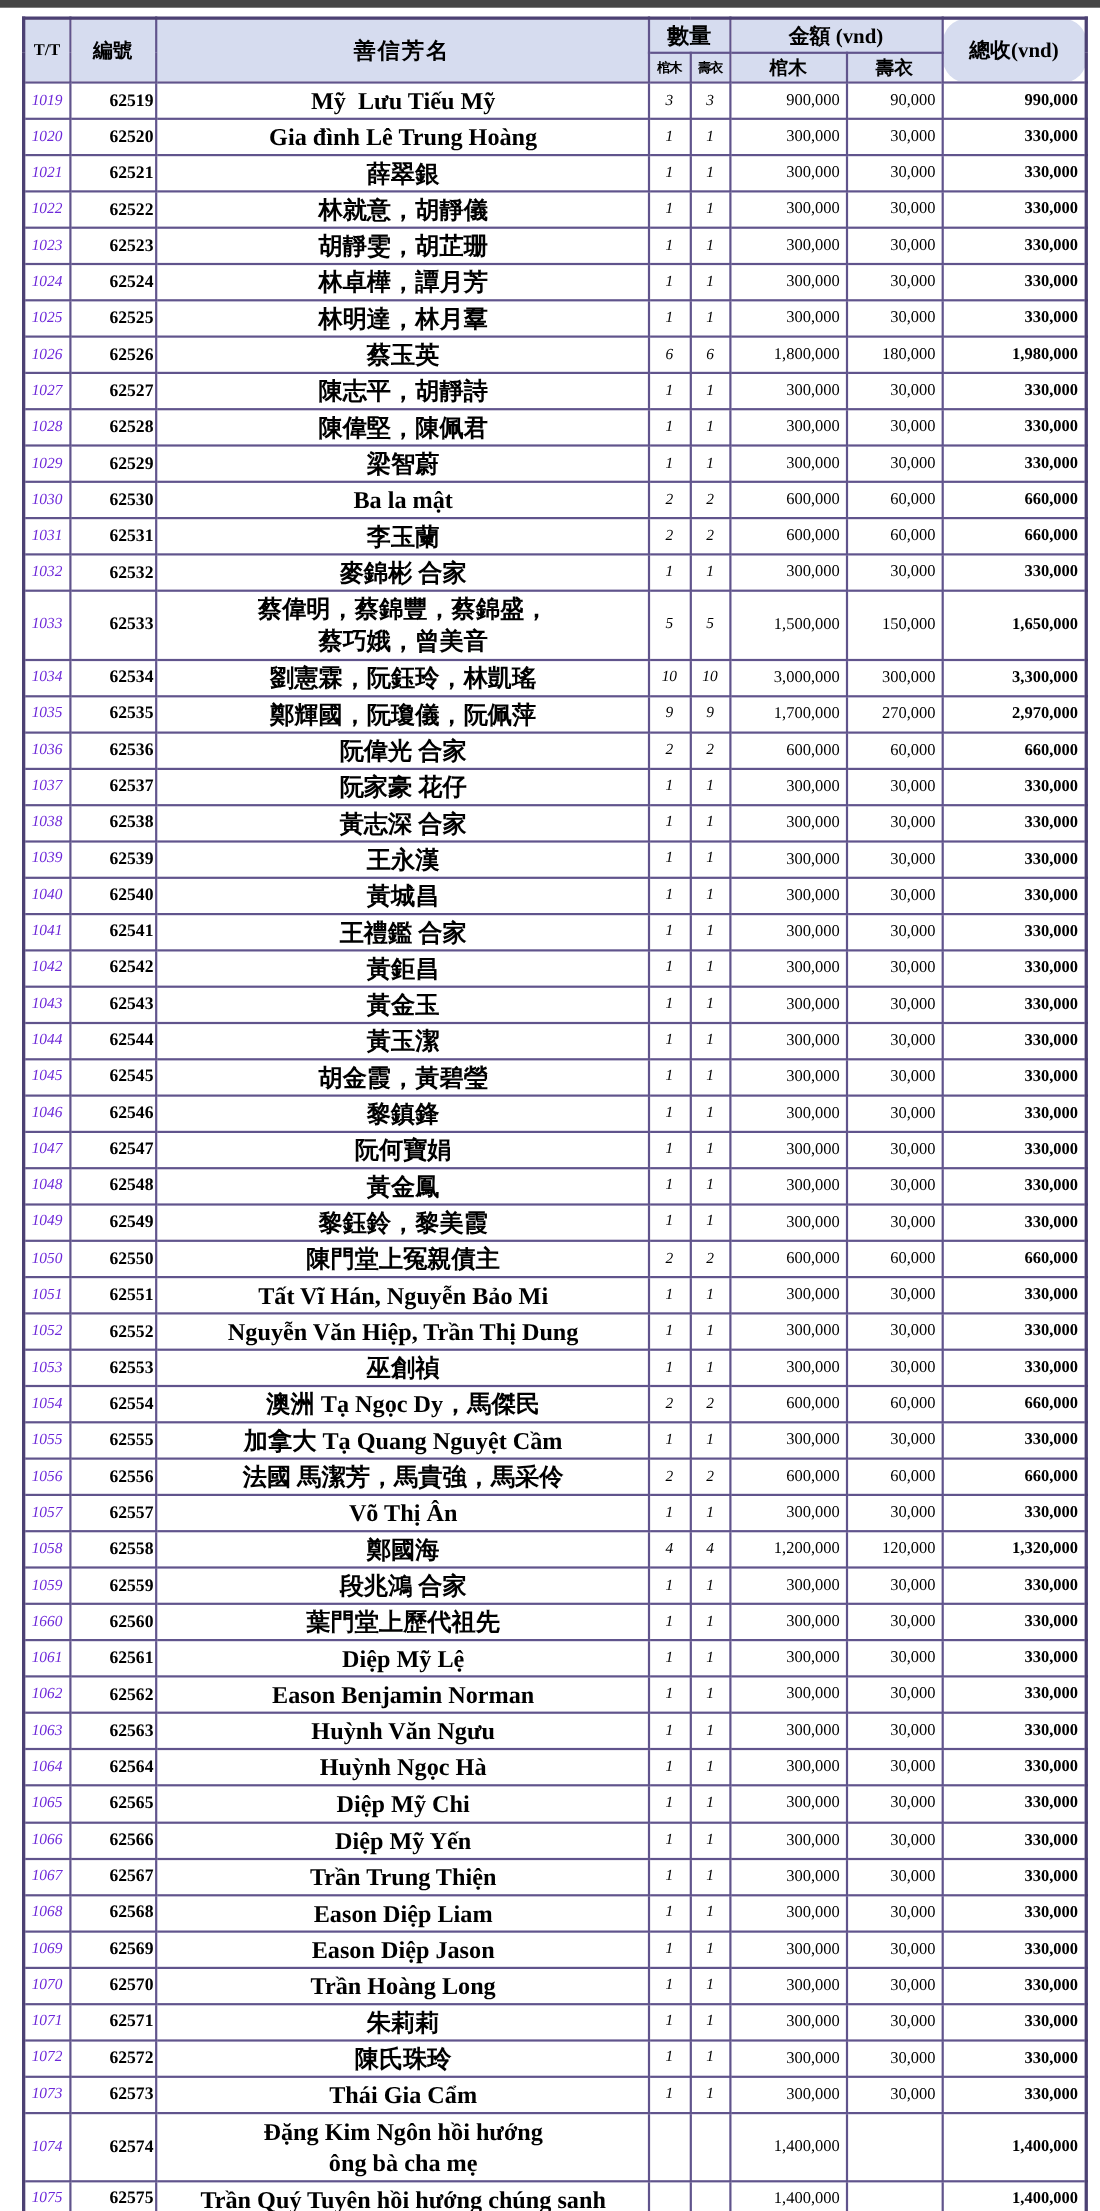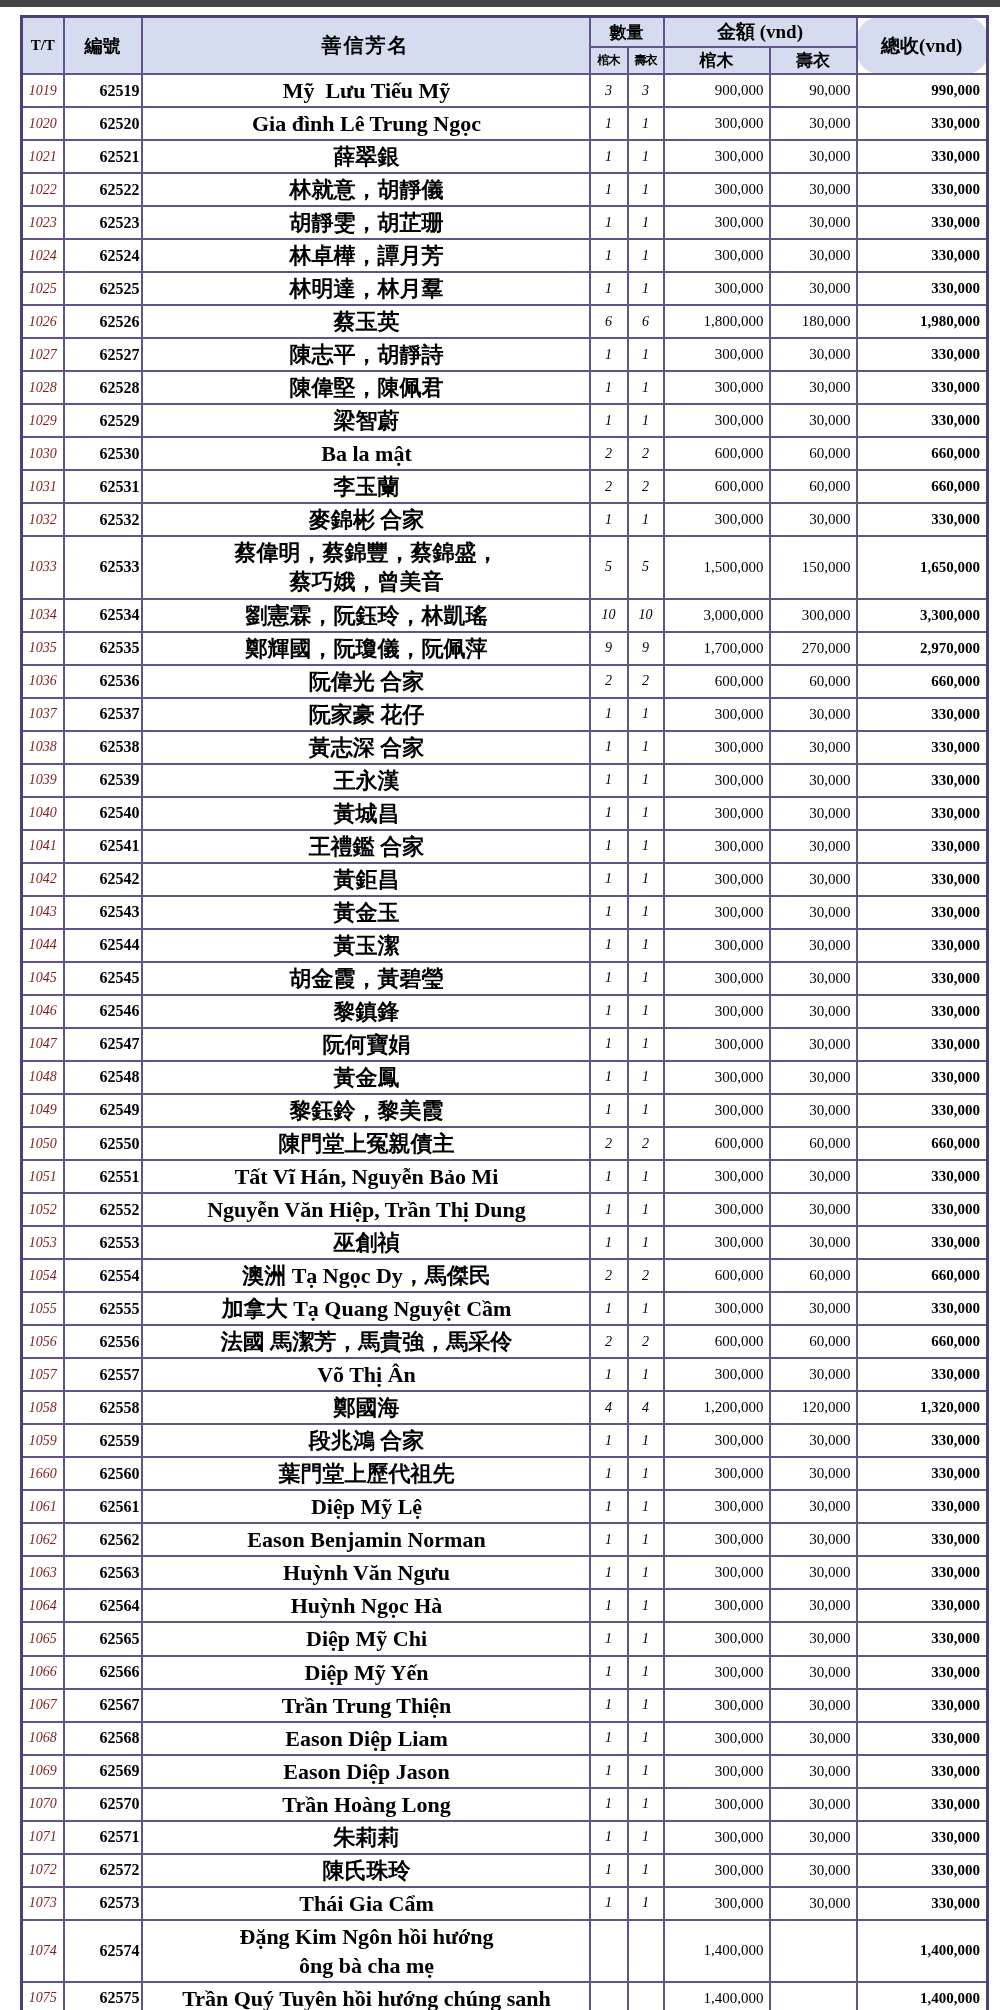--- a/index.html
+++ b/index.html
@@ -19,27 +19,27 @@
     border-collapse:collapse;table-layout:fixed;
     margin:15px 0 0 20px;
     border:3px solid var(--border-outer);
     background:var(--row-bg);
   }
   th,td{border:2px solid var(--border);overflow:hidden;box-sizing:border-box;}
   thead th{background:var(--header-bg);font-weight:bold;text-align:center;vertical-align:middle;}
   th.h-tt{font-size:15px;}
   th.h-id{font-size:18px;}
   th.h-name{font-size:20px;letter-spacing:2px;}
-  th.h-qty{font-size:17px;height:27px;}
+  th.h-qty{font-size:20px;height:27px;}
   th.h-amt{font-size:19px;}
   th.h-total{font-size:19px;border-radius:22px;}
   th.h-qty-sub{font-size:12px;letter-spacing:-1px;height:25px;padding:0;}
   th.h-amt-sub{font-size:17px;}
   tbody td{height:31px;vertical-align:middle;}
-  td.tt{font-style:italic;font-size:14px;text-align:center;color:#7f1d1d;}
+  td.tt{font-style:italic;font-size:14px;text-align:center;color:#6d28d9;}
   td.no{font-weight:bold;font-size:16px;text-align:right;}
   td.name{font-weight:bold;font-size:22px;text-align:center;padding:1px 2px 1px 4px;
           white-space:pre-wrap;line-height:1.32;}
   td.q{font-style:italic;font-size:14px;text-align:center;}
   td.amt{font-size:15px;text-align:right;padding-right:5px;font-variant-numeric:tabular-nums;}
   td.total{font-size:15px;font-weight:bold;text-align:right;padding-right:6px;font-variant-numeric:tabular-nums;}
 </style>
 </head>
 <body>
 
@@ -79,21 +79,21 @@
         <td class="name">Mỹ  Lưu Tiếu Mỹ</td>
         <td class="q">3</td>
         <td class="q">3</td>
         <td class="amt">900,000</td>
         <td class="amt">90,000</td>
         <td class="total">990,000</td>
       </tr>
       <tr>
         <td class="tt">1020</td>
         <td class="no">62520</td>
-        <td class="name">Gia đình Lê Trung Ngọc</td>
+        <td class="name">Gia đình Lê Trung Hoàng</td>
         <td class="q">1</td>
         <td class="q">1</td>
         <td class="amt">300,000</td>
         <td class="amt">30,000</td>
         <td class="total">330,000</td>
       </tr>
       <tr>
         <td class="tt">1021</td>
         <td class="no">62521</td>
         <td class="name">薛翠銀</td>

